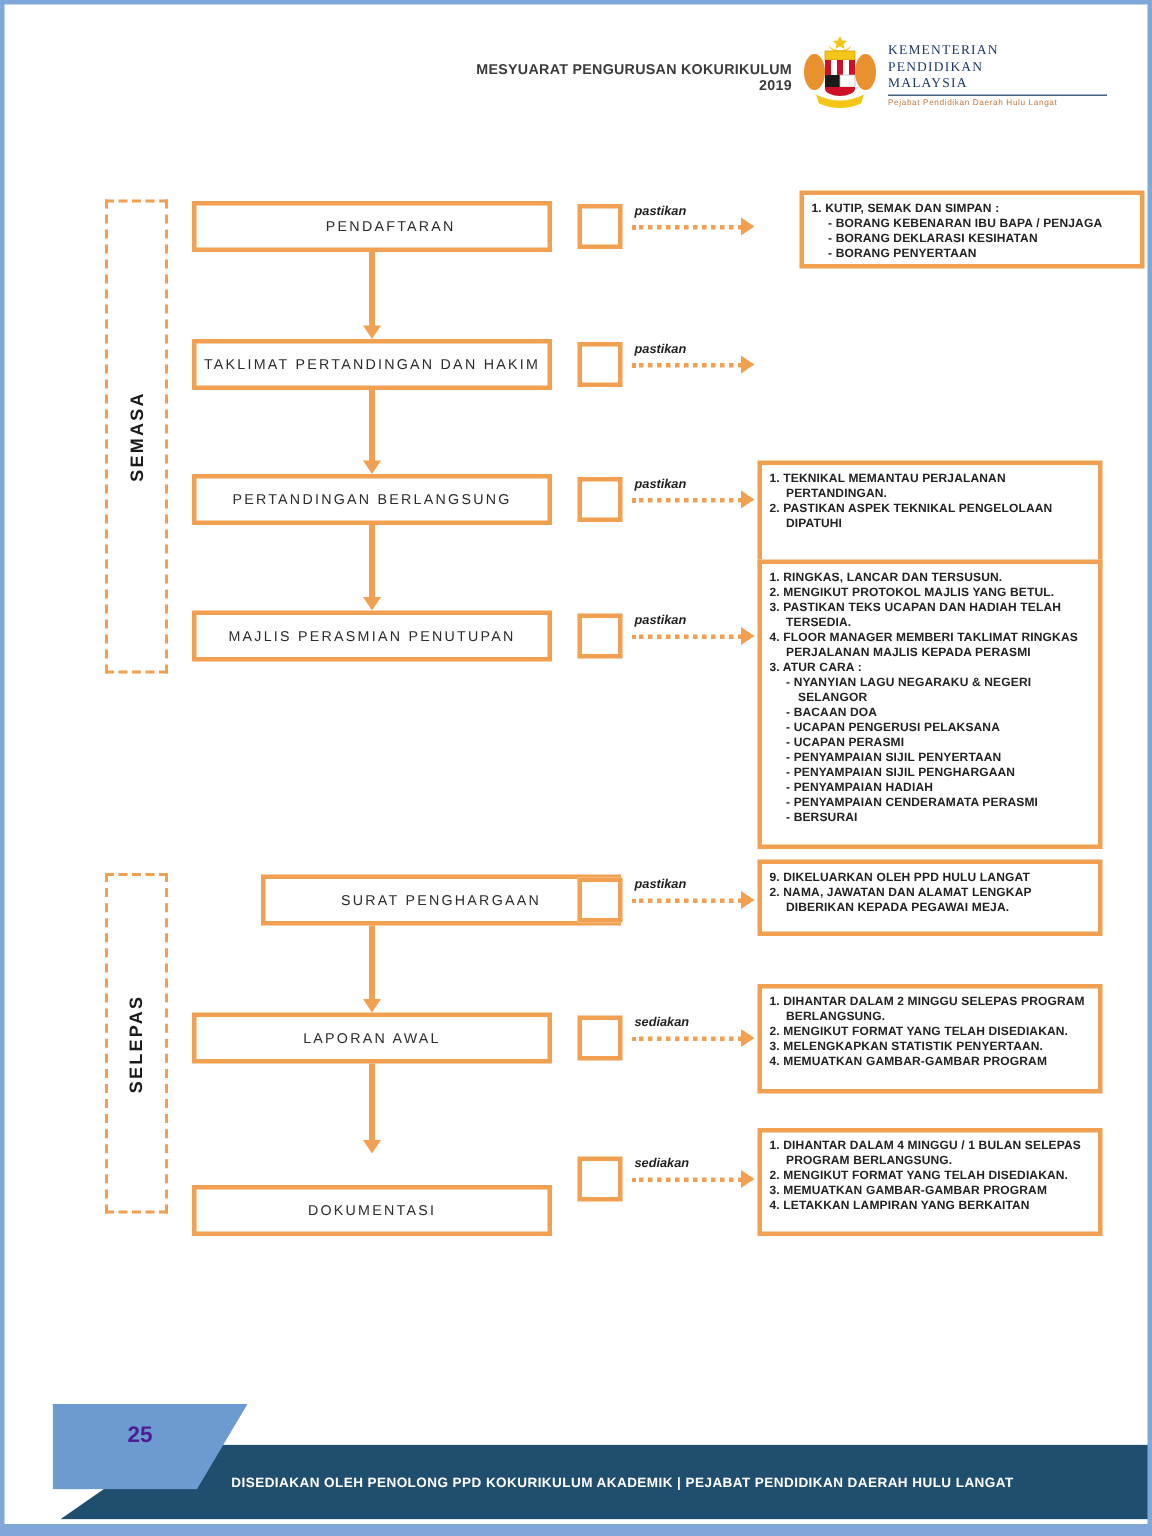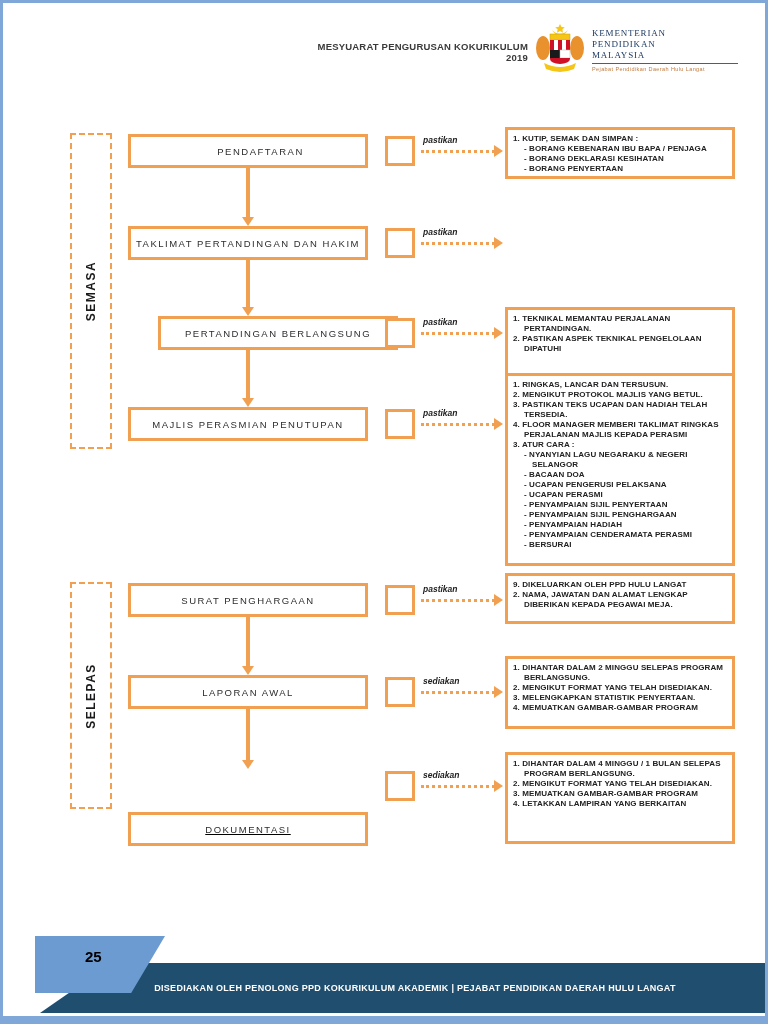--- a/index.html
+++ b/index.html
@@ -60,21 +60,21 @@
   .note{padding-left:11px;text-indent:-11px;}
   .note.l1{margin-left:11px;padding-left:8px;text-indent:-8px;}
 
   
   .foot-bar{position:absolute;left:0;top:963px;width:768px;height:50px;background:var(--navy);
             clip-path:polygon(112px 0,768px 0,768px 100%,40px 100%);
             display:flex;align-items:center;justify-content:center;z-index:10;}
   .foot-bar span{margin-left:62px;color:#fff;font-size:9px;font-weight:700;letter-spacing:.3px;}
   .foot-page{position:absolute;left:35px;top:936px;width:130px;height:57px;background:var(--lblue);
              clip-path:polygon(0 0,100% 0,74% 100%,0 100%);z-index:11;}
-  .foot-page span{position:absolute;left:50px;top:12px;color:#000000;font-size:15px;font-weight:700;}
+  .foot-page span{position:absolute;left:50px;top:12px;color:#4c1d95;font-size:15px;font-weight:700;}
 </style>
 </head>
 <body>
 
 <div id="page">
   <div id="frame"></div>
 
   <div class="hd-title">MESYUARAT PENGURUSAN KOKURIKULUM 2019</div>
   <svg class="crest" viewBox="0 0 52 50">
     <path d="M26 1 l1.5 3 3.3.3-2.5 2.2.8 3.2L26 8l-3.1 1.7.8-3.2L21.2 4.3l3.3-.3z" fill="#F5C518"></path>
@@ -118,36 +118,36 @@
   <div class="vline" style="top:708px;height:53px;"></div>
   <div class="vhead" style="top:760px;"></div>
 
   <div class="flowbox" style="top:134px;padding-left:25px;">
     <span>PENDAFTARAN</span>
   </div>
   <div class="sq" style="top:136px;"></div>
   <div class="verb" style="top:135px;">pastikan</div>
   <div class="dotline" style="top:150px;"></div>
   <div class="dothead" style="top:145px;"></div>
-  <div class="notebox" style="top:127px;height:52px;">
+  <div class="notebox" style="top:127px;height:52px;margin-left:28px;">
     <div class="note">1. KUTIP, SEMAK DAN SIMPAN :</div>
     <div class="note l1">- BORANG KEBENARAN IBU BAPA / PENJAGA</div>
     <div class="note l1">- BORANG DEKLARASI KESIHATAN</div>
     <div class="note l1">- BORANG PENYERTAAN</div>
   </div>
 
   <div class="flowbox" style="top:226px;">
     <span>TAKLIMAT PERTANDINGAN DAN HAKIM</span>
   </div>
   <div class="sq" style="top:228px;"></div>
   <div class="verb" style="top:227px;">pastikan</div>
   <div class="dotline" style="top:242px;"></div>
   <div class="dothead" style="top:237px;"></div>
 
-  <div class="flowbox" style="top:316px;margin-left:30px;">
+  <div class="flowbox" style="top:316px;">
     <span>PERTANDINGAN BERLANGSUNG</span>
   </div>
   <div class="sq" style="top:318px;"></div>
   <div class="verb" style="top:317px;">pastikan</div>
   <div class="dotline" style="top:332px;"></div>
   <div class="dothead" style="top:327px;"></div>
   <div class="notebox" style="top:307px;height:72px;">
     <div class="note">1. TEKNIKAL MEMANTAU PERJALANAN PERTANDINGAN.</div>
     <div class="note">2. PASTIKAN ASPEK TEKNIKAL PENGELOLAAN DIPATUHI</div>
   </div>
@@ -169,21 +169,21 @@
     <div class="note l1">- BACAAN DOA</div>
     <div class="note l1">- UCAPAN PENGERUSI PELAKSANA</div>
     <div class="note l1">- UCAPAN PERASMI</div>
     <div class="note l1">- PENYAMPAIAN SIJIL PENYERTAAN</div>
     <div class="note l1">- PENYAMPAIAN SIJIL PENGHARGAAN</div>
     <div class="note l1">- PENYAMPAIAN HADIAH</div>
     <div class="note l1">- PENYAMPAIAN CENDERAMATA PERASMI</div>
     <div class="note l1">- BERSURAI</div>
   </div>
 
-  <div class="flowbox" style="top:583px;">
+  <div class="flowbox" style="top:583px;margin-left:46px;">
     <span>SURAT PENGHARGAAN</span>
   </div>
   <div class="sq" style="top:585px;"></div>
   <div class="verb" style="top:584px;">pastikan</div>
   <div class="dotline" style="top:599px;"></div>
   <div class="dothead" style="top:594px;"></div>
   <div class="notebox" style="top:573px;height:51px;">
     <div class="note">9. DIKELUARKAN OLEH PPD HULU LANGAT</div>
     <div class="note">2. NAMA, JAWATAN DAN ALAMAT LENGKAP DIBERIKAN KEPADA PEGAWAI MEJA.</div>
   </div>
@@ -195,28 +195,28 @@
   <div class="verb" style="top:676px;">sediakan</div>
   <div class="dotline" style="top:691px;"></div>
   <div class="dothead" style="top:686px;"></div>
   <div class="notebox" style="top:656px;height:73px;">
     <div class="note">1. DIHANTAR DALAM 2 MINGGU SELEPAS PROGRAM BERLANGSUNG.</div>
     <div class="note">2. MENGIKUT FORMAT YANG TELAH DISEDIAKAN.</div>
     <div class="note">3. MELENGKAPKAN STATISTIK PENYERTAAN.</div>
     <div class="note">4. MEMUATKAN GAMBAR-GAMBAR PROGRAM</div>
   </div>
 
-  <div class="flowbox" style="top:812px;text-decoration:underline;">
+  <div class="flowbox" style="top:790px;">
     <span>DOKUMENTASI</span>
   </div>
   <div class="sq" style="top:771px;"></div>
   <div class="verb" style="top:770px;">sediakan</div>
   <div class="dotline" style="top:785px;"></div>
   <div class="dothead" style="top:780px;"></div>
-  <div class="notebox" style="top:752px;height:92px;">
+  <div class="notebox" style="top:752px;height:72px;">
     <div class="note">1. DIHANTAR DALAM 4 MINGGU / 1 BULAN SELEPAS PROGRAM BERLANGSUNG.</div>
     <div class="note">2. MENGIKUT FORMAT YANG TELAH DISEDIAKAN.</div>
     <div class="note">3. MEMUATKAN GAMBAR-GAMBAR PROGRAM</div>
     <div class="note">4. LETAKKAN LAMPIRAN YANG BERKAITAN</div>
   </div>
 
   <div class="foot-bar">
     <span>DISEDIAKAN OLEH PENOLONG PPD KOKURIKULUM AKADEMIK | PEJABAT PENDIDIKAN DAERAH HULU LANGAT</span>
   </div>
   <div class="foot-page">

